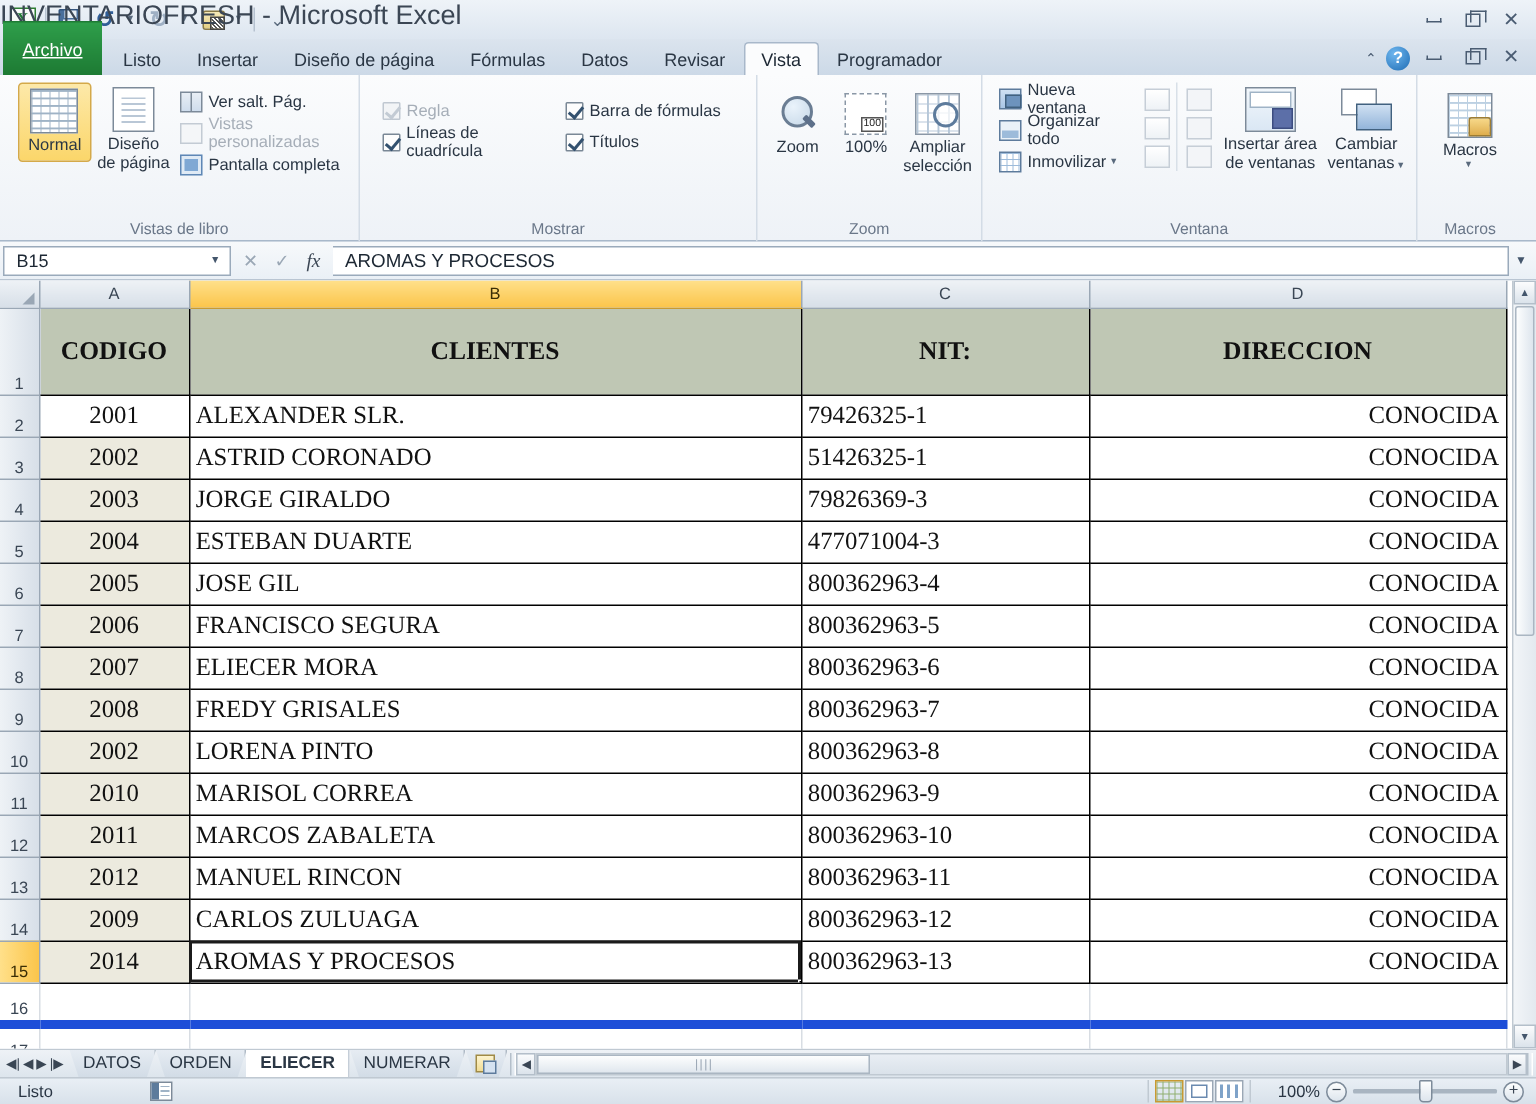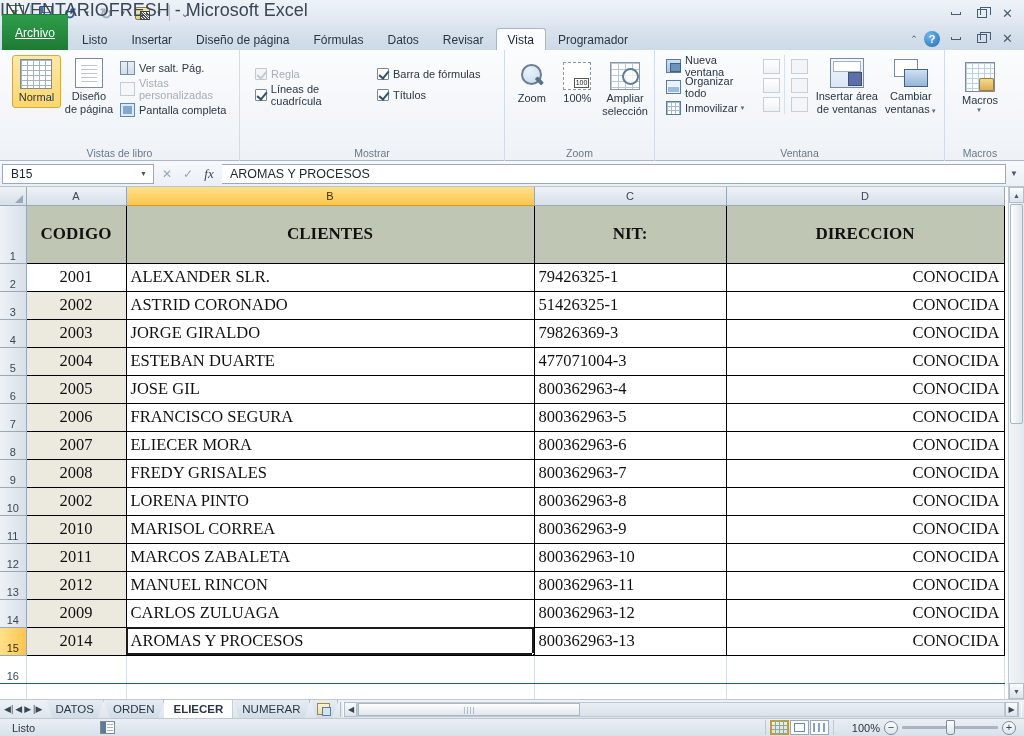--- a/index.html
+++ b/index.html
@@ -304,21 +304,21 @@
     height: 58px; vertical-align: middle;
   }
   td.c-a { width: 100px; text-align: center; font-weight: normal; font-family:"Liberation Serif",serif;
            border-left: 1px solid #000; border-right:1px solid #000; }
   td.c-b { width: 408px; text-align: left; border-right:1px solid #000; }
   td.c-c { width: 192px; text-align: left; border-right:1px solid #000; }
   td.c-d { width: 278px; text-align: right; border-right:1px solid #000; }
   tr.datarow td.cell { border-bottom: 1px solid #000; }
   tr.datarow td.c-a { background: #eceade; }
   tr.datarow.first td.c-a { background: #ffffff; }
-  tr.emptyrow td { border: none; border-right: 1px solid #d8dde3; border-bottom: 1px solid #1d4ed8; background:#fff; }
+  tr.emptyrow td { border: none; border-right: 1px solid #d8dde3; border-bottom: 6px solid #1d4ed8; background:#fff; }
   .selcell {
     position: relative;
     outline: 2px solid #1b1b1b; outline-offset: -2px;
   }
   .selhandle {
     position: absolute; right: -3px; bottom: -3px; width: 5px; height: 5px;
     background: #000; border: 1px solid #fff;
   }
 
   

